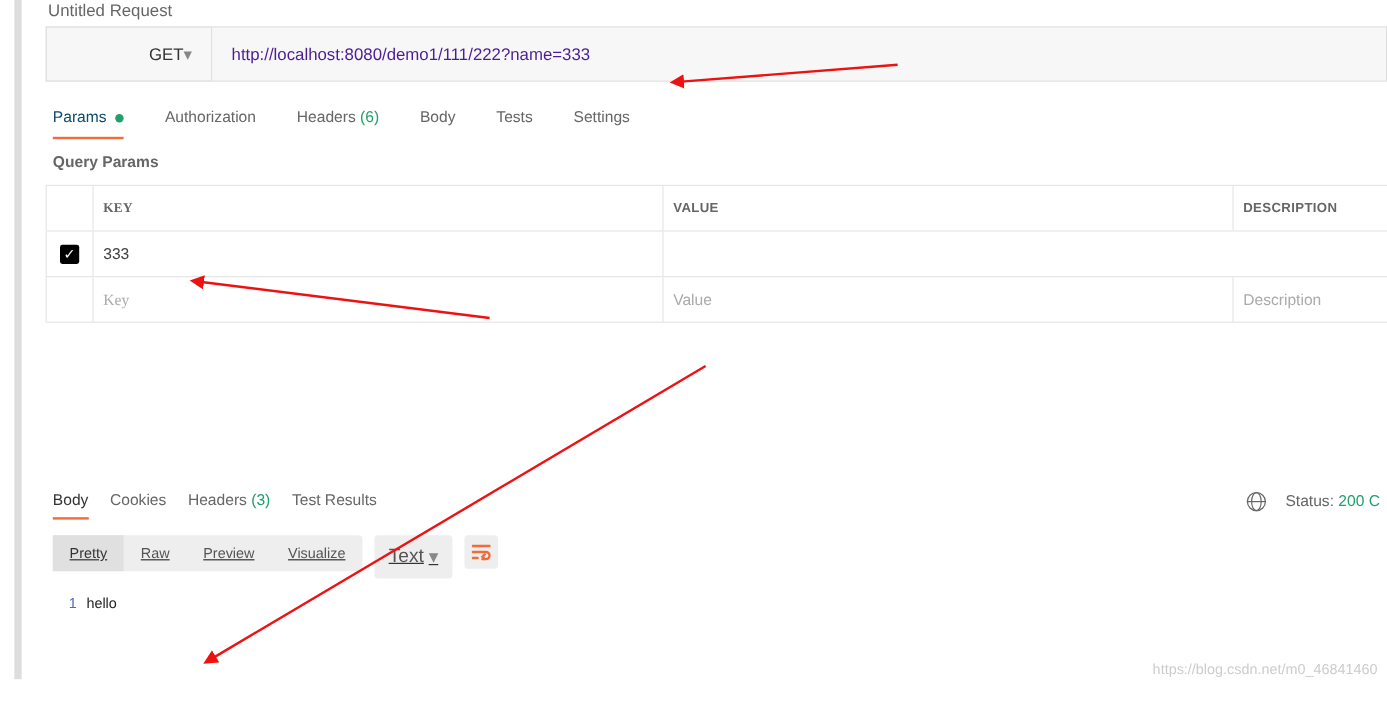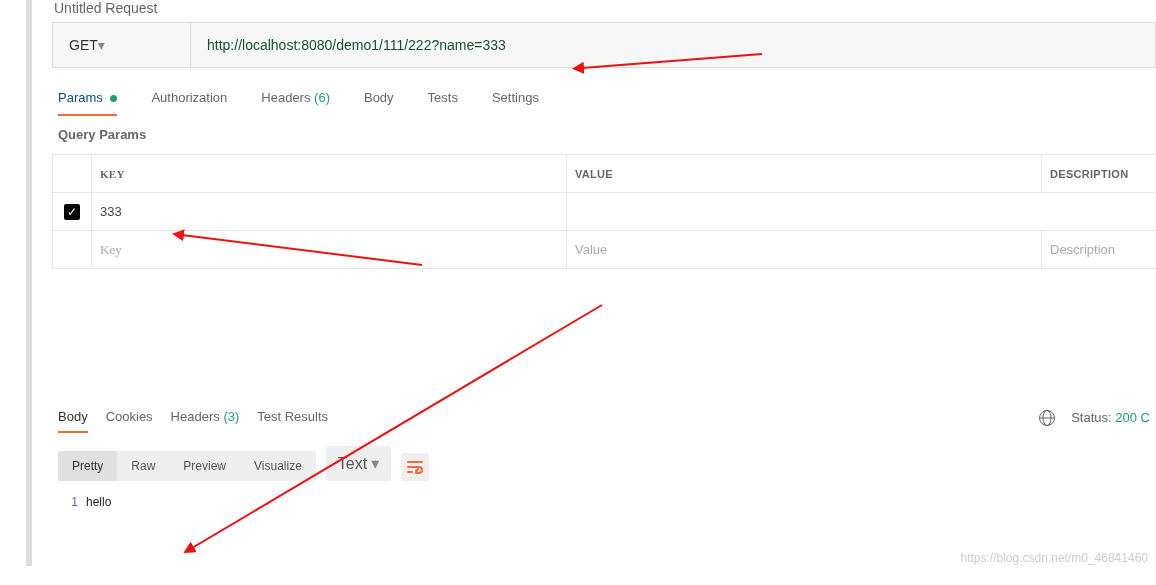--- a/index.html
+++ b/index.html
@@ -1,22 +1,22 @@
 <!DOCTYPE html>
 <html><head>
 <meta charset="utf-8">
 <style>
   * { box-sizing: border-box; margin: 0; padding: 0; font-family: -apple-system, BlinkMacSystemFont, "Segoe UI", Arial, sans-serif; }
   body { background: #fff; color: #333; font-size: 13px; width: 1156px; height: 585px; overflow: hidden; position: relative; }
-  .main { margin-left: 26px; padding-left: 20px; border-left: 6px solid #ddd; height: 566px; position: relative; }
+  .main { margin-left: 12px; padding-left: 20px; border-left: 6px solid #ddd; height: 566px; position: relative; }
   .title { color: #666; font-size: 14px; padding: 0 0 6px 2px; }
   .req-bar { display: flex; border: 1px solid #ddd; background: #f7f7f7; margin-bottom: 18px; }
-  .method { width: 138px; display: flex; align-items: center; justify-content: flex-start; padding: 14px 16px; border-right: 1px solid #ddd; font-size: 14px; color: #333; cursor: pointer; }
+  .method { width: 138px; display: flex; align-items: center; justify-content: flex-end; padding: 14px 16px; border-right: 1px solid #ddd; font-size: 14px; color: #333; cursor: pointer; }
   .chevron { color: #888; }
-  .url { flex: 1; padding: 14px 16px; font-size: 14px; color: #14532d; background: #f7f7f7; border: none; outline: none; }
+  .url { flex: 1; padding: 14px 16px; font-size: 14px; color: #4c1d95; background: #f7f7f7; border: none; outline: none; }
   .tabs { display: flex; gap: 34px; padding: 0 6px; }
   .req-tab { padding: 4px 0 10px; color: #666; font-size: 13px; cursor: pointer; position: relative; }
   .req-tab.active { color: #0c4a6e; }
   .req-tab.active::after { content: ""; position: absolute; left: 0; right: 0; bottom: -1px; height: 2px; background: #f26b3a; }
   .dot { display: inline-block; width: 7px; height: 7px; border-radius: 50%; background: #22a06b; margin-left: 4px; vertical-align: middle; }
   .count { color: #22a06b; }
   .qp-label { font-size: 13px; color: #666; font-weight: 600; padding: 12px 6px 6px; }
   .param-table { display: flex; flex-direction: column; border-top: 1px solid #e6e6e6; margin-top: 6px; }
   .row { display: flex; align-items: stretch; border-bottom: 1px solid #e6e6e6; min-height: 38px; }
   .head-row .cell { font-size: 11px; color: #666; font-weight: 600; letter-spacing: 0.3px; }
@@ -30,21 +30,21 @@
   .gap { height: 134px; }
   .resp-tabs { display: flex; align-items: center; gap: 18px; padding: 0 6px; position: relative; }
   .resp-tab { padding: 6px 0 8px; font-size: 13px; color: #666; cursor: pointer; position: relative; }
   .resp-tab.active { color: #333; }
   .resp-tab.active::after { content: ""; position: absolute; left: 0; right: 0; bottom: -1px; height: 2px; background: #f26b3a; }
   .resp-right { margin-left: auto; display: flex; align-items: center; gap: 16px; color: #666; }
   .globe { width: 16px; height: 16px; border: 1.2px solid #666; border-radius: 50%; position: relative; }
   .globe::before { content: ""; position: absolute; left: 50%; top: -1px; bottom: -1px; width: 7px; border: 1.2px solid #666; border-radius: 50%; transform: translateX(-50%); }
   .globe::after { content: ""; position: absolute; top: 50%; left: -1px; right: -1px; border-top: 1.2px solid #666; transform: translateY(-50%); }
   .status-code { color: #22a06b; }
-  .toolbar { display: flex; gap: 10px; padding: 14px 6px 8px; align-items: flex-end; }
+  .toolbar { display: flex; gap: 10px; padding: 14px 6px 8px; align-items: flex-start; text-decoration: underline; }
   .seg { display: flex; background: #eee; border-radius: 3px; }
   .seg .btn { padding: 8px 14px; font-size: 12px; color: #555; cursor: pointer; }
   .seg .btn.active { background: #e0e0e0; color: #333; }
   .pill { background: #eee; border-radius: 3px; padding: 8px 12px; font-size: 16px; color: #555; display: flex; align-items: center; gap: 4px; cursor: pointer; }
   .wrap-icon { width: 28px; height: 28px; background: #eee; border-radius: 3px; display: flex; align-items: center; justify-content: center; }
   .wrap-icon svg { stroke: #f26b3a; }
   .code-area { display: flex; padding: 6px 10px 0; font-family: Consolas, monospace; font-size: 12px; }
   .ln { width: 24px; text-align: right; color: #4a6ea9; padding-right: 8px; }
   .code { color: #222; }
   .watermark { position: absolute; right: 8px; bottom: 20px; color: #ccc; font-size: 12px; }

